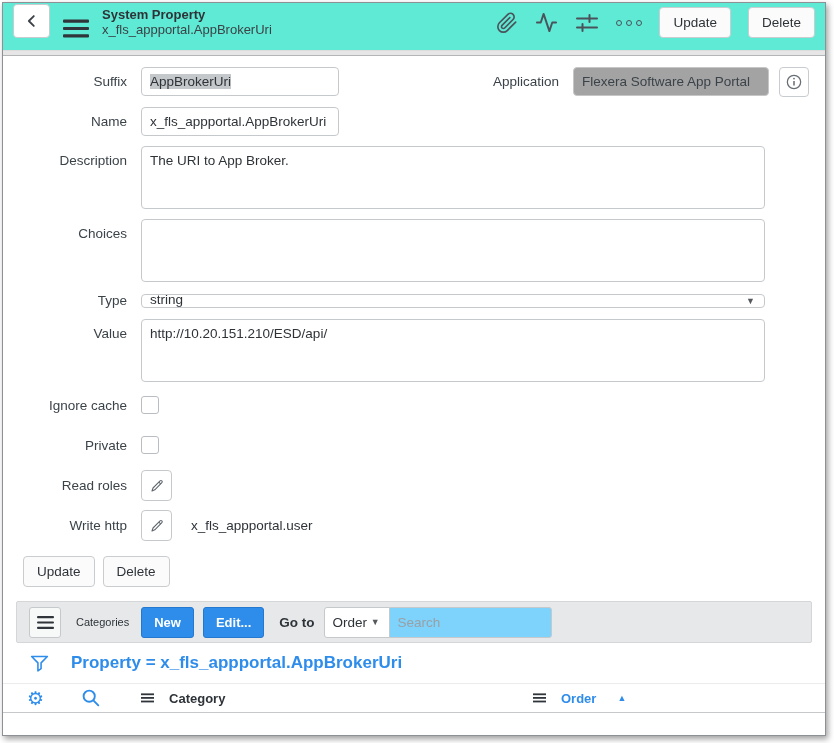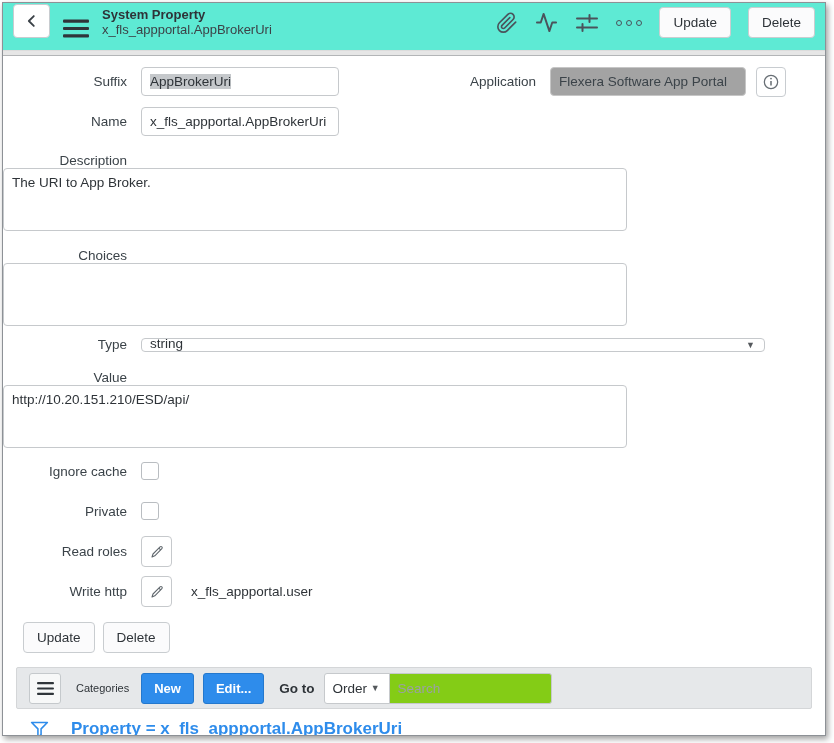--- a/index.html
+++ b/index.html
@@ -21,34 +21,34 @@
   .hdr-ic { display:flex; align-items:center; cursor:pointer; }
   .dots { display:flex; gap:4px; }
   .dots i { width:6px; height:6px; border:1.6px solid #4a535b; border-radius:50%; display:block; }
   .btn { height:31px; padding:0 13px; font-size:13.5px; font-family:inherit; color:#2e3338;
          background:#fbfbfc; border:1px solid #c9cdd0; border-radius:4px; cursor:pointer; }
   .header-sep { height:6px; background:#e6e6e6; border-top:1px solid #dcdcdc; border-bottom:1px solid #b3b5b7; }
 
   
   .form-body { position:relative; padding-top:11px; }
   .row { display:flex; align-items:center; }
-  .row.top { align-items:flex-start;flex-direction:column; }
+  .row.top { align-items:flex-start; }
   .lbl { width:124px; text-align:right; margin-right:14px; font-size:13.5px; color:#3b4349; flex:none; }
   .row.top .lbl { padding-top:7px; }
   .input, .text-input, .textarea, .sel-box {
       border:1px solid #c6c9cc; border-radius:4px; background:#fff; font-family:inherit;
       font-size:13.5px; color:#2e3338; }
   .text-input { height:29px; padding:0 8px; }
   .input { height:29px; padding:0 8px; display:flex; align-items:center; }
   .w198 { width:198px; } .w196 { width:196px; }
   .full { width:624px; }
   .textarea { width:624px; height:63px; padding:5px 8px; resize:none; line-height:1.35; }
   .sel { background:#c5c8cb; }
   .readonly { background:#a3a3a3; border-color:#c6c6c6; color:#3b4349; }
-  .app-group { position:absolute; top:11px; right:39px; display:flex; align-items:center; height:29px; }
+  .app-group { position:absolute; top:11px; right:16px; display:flex; align-items:center; height:29px; }
   .app-group .lbl { width:auto; }
   .icon-btn { width:30px; height:30px; margin-left:10px; background:#fff; border:1px solid #c8ccd0;
               border-radius:4px; display:flex; align-items:center; justify-content:center; cursor:pointer; }
   .sel-box { position:relative; height:14px; padding:0 24px 0 8px; display:flex; align-items:flex-end; cursor:pointer; }
   .caret { position:absolute; right:9px; top:50%; transform:translateY(-52%); font-size:9px; color:#55595d; }
   .checkbox { width:18px; height:18px; border:1px solid #b9bdc1; border-radius:3px; background:#fff; cursor:pointer; }
   .role-btn { width:31px; height:31px; background:#fff; border:1px solid #c6c9cc; border-radius:4px;
               display:flex; align-items:center; justify-content:center; cursor:pointer; }
   .roles-value { margin-left:19px; font-size:13.5px; color:#2e3338; }
   .mb11{margin-bottom:11px}.mb10{margin-bottom:10px}.mb14{margin-bottom:14px}.mb22{margin-bottom:22px}
@@ -62,21 +62,21 @@
                    border-radius:3px; display:flex; align-items:center; justify-content:center; cursor:pointer; }
   .list-title { margin-left:15px; font-size:11px; color:#2e3338; }
   .btn-primary { height:31px; padding:0 12px; margin-left:12px; font-size:13px; font-weight:700; font-family:inherit;
                  color:#fff; background:#2e8ceb; border:1px solid #2478cd; border-radius:3px; cursor:pointer; }
   .btn-primary + .btn-primary { margin-left:9px; }
   .goto-label { margin-left:15px; font-size:13.5px; font-weight:700; color:#2e3338; }
   .goto-select { position:relative; margin-left:9px; width:66px; height:31px; background:#fff;
                  border:1px solid #c6c9cc; border-radius:3px 0 0 3px; display:flex; align-items:center;
                  padding:0 8px; font-size:13.5px; cursor:pointer; }
   .list-search { width:163px; height:31px; margin-left:-1px; border:1px solid #c6c9cc; border-radius:0 3px 3px 0;
-                 padding:0 8px; font-size:13.5px; font-family:inherit; color:#2e3338; background:#84cc16; }
+                 padding:0 8px; font-size:13.5px; font-family:inherit; color:#2e3338; background:#7dd3fc; }
   .list-search::placeholder { color:#9aa0a5; }
   .filter-row { height:40px; display:flex; align-items:center; padding-left:26px; }
   .filter-link { margin-left:21px; font-size:17px; font-weight:700; color:#2e8ceb; text-decoration:none; cursor:pointer; }
   .col-header-row { height:30px; display:flex; align-items:center; padding-left:24px;
                     border-top:1px solid #ececec; border-bottom:1px solid #c6c8ca; }
   .gear { font-family:"DejaVu Sans", sans-serif; font-size:19px; color:#2e8ceb; line-height:1; cursor:pointer; }
   .col-search { margin-left:37px; display:flex; cursor:pointer; }
   .col { display:flex; align-items:center; gap:15px; cursor:pointer; }
   .col-category { margin-left:40px; }
   .col-order { margin-left:auto; width:292px; }

